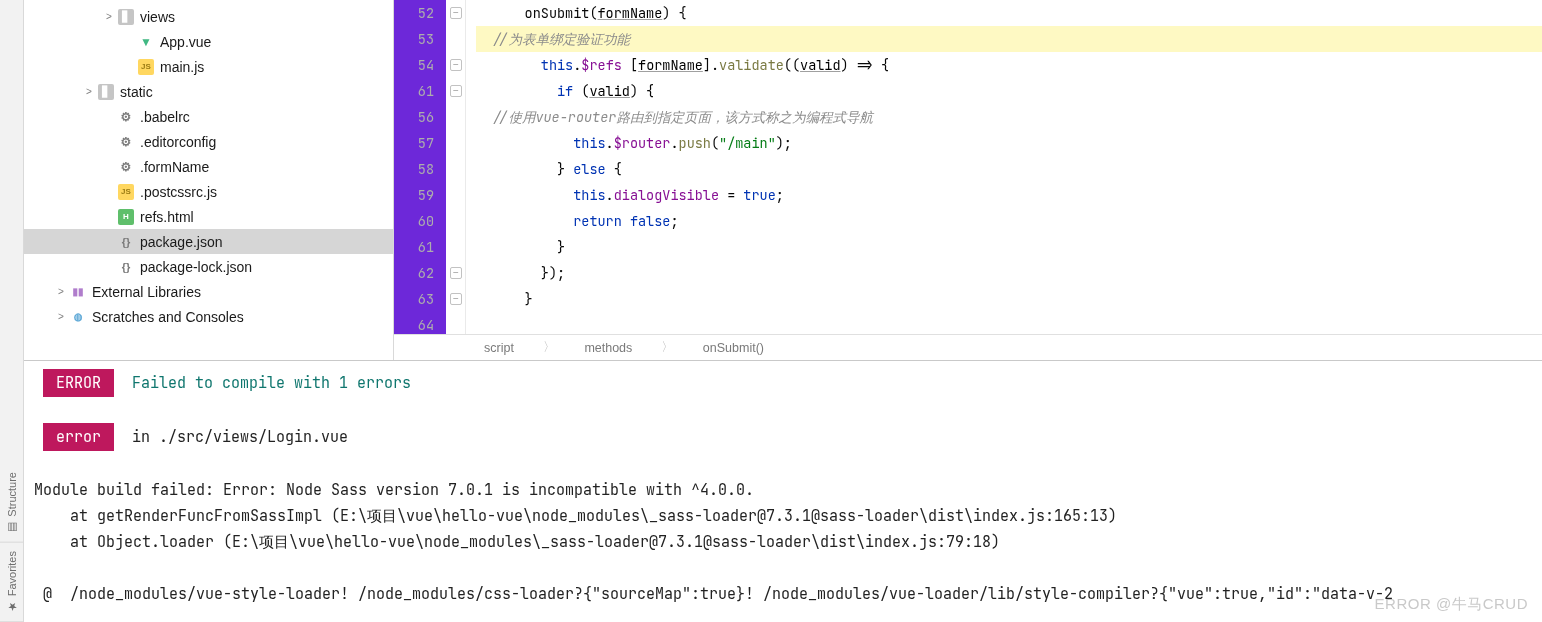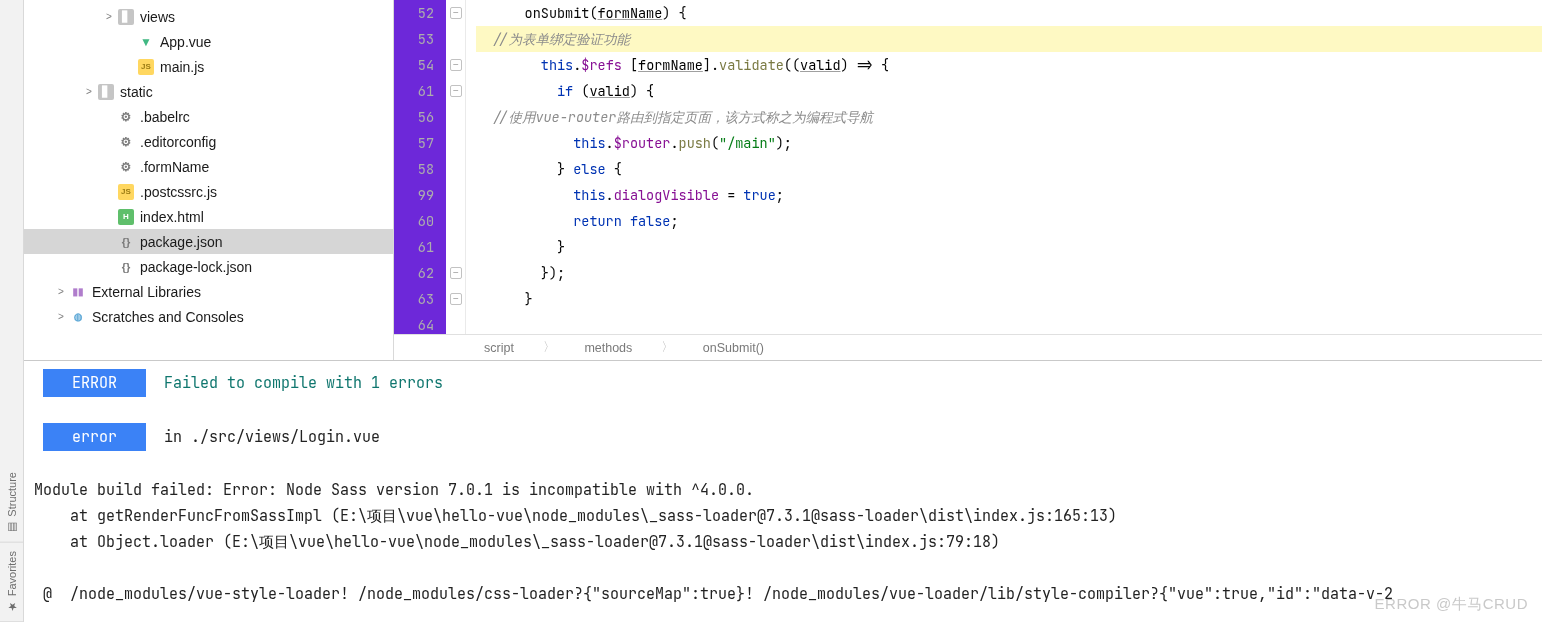--- a/index.html
+++ b/index.html
@@ -194,23 +194,23 @@
       flex:1;
       font-family: "JetBrains Mono",Consolas,monospace;
       font-size: 15px;
       line-height: 26px;
       white-space: pre;
       color:#222;
       overflow:hidden;
       padding: 8px 10px 0 10px;
     }
     .badge {
-      background:#3b82f6;
+      background:#be185d;
       color:#fff;
-      padding: 1px 20px;
+      padding: 1px 4px;
       display:inline-block;
     }
     .err-red { color:#0f766e; }
     .watermark {
       position:absolute;
       right:14px; bottom:8px;
       font-size:15px;
       color:#c9c9c9;
       letter-spacing:.5px;
       pointer-events:none;
@@ -269,21 +269,21 @@
         <span>.formName</span>
       </div>
       <div class="tree-row" style="padding-left: 78px;">
         <span class="chev"></span>
         <span class="ico ico-js">JS</span>
         <span>.postcssrc.js</span>
       </div>
       <div class="tree-row" style="padding-left: 78px;">
         <span class="chev"></span>
         <span class="ico ico-html">H</span>
-        <span>index.html</span>
+        <span>refs.html</span>
       </div>
       <div class="tree-row selected" style="padding-left: 78px;">
         <span class="chev"></span>
         <span class="ico ico-json">{}</span>
         <span>package.json</span>
       </div>
       <div class="tree-row" style="padding-left: 78px;">
         <span class="chev"></span>
         <span class="ico ico-json">{}</span>
         <span>package-lock.json</span>
@@ -303,21 +303,21 @@
   <div class="editor">
     <div class="code-area">
       <div class="gutter" id="gutter">
           <div>52</div>
           <div>53</div>
           <div>54</div>
           <div>61</div>
           <div>56</div>
           <div>57</div>
           <div>58</div>
-          <div>99</div>
+          <div>59</div>
           <div>60</div>
           <div>61</div>
           <div>62</div>
           <div>63</div>
           <div>64</div>
         </div>
       <div class="gutter-fold" id="gfold">
           <div class="fold-mark" style="top: 7px;">−</div>
           <div class="fold-mark" style="top: 59px;">−</div>
           <div class="fold-mark" style="top: 85px;">−</div>

